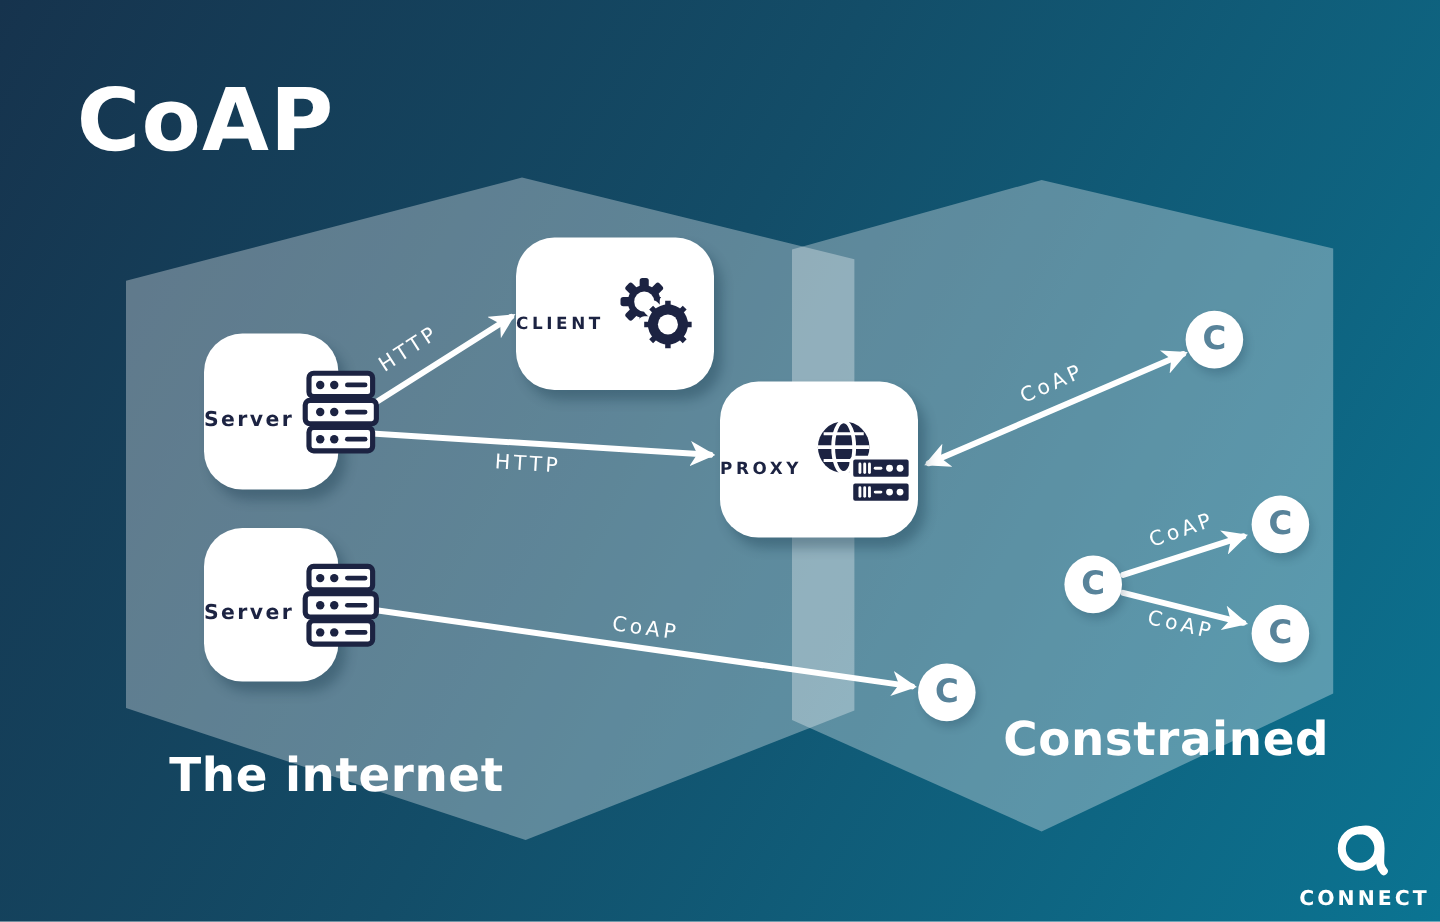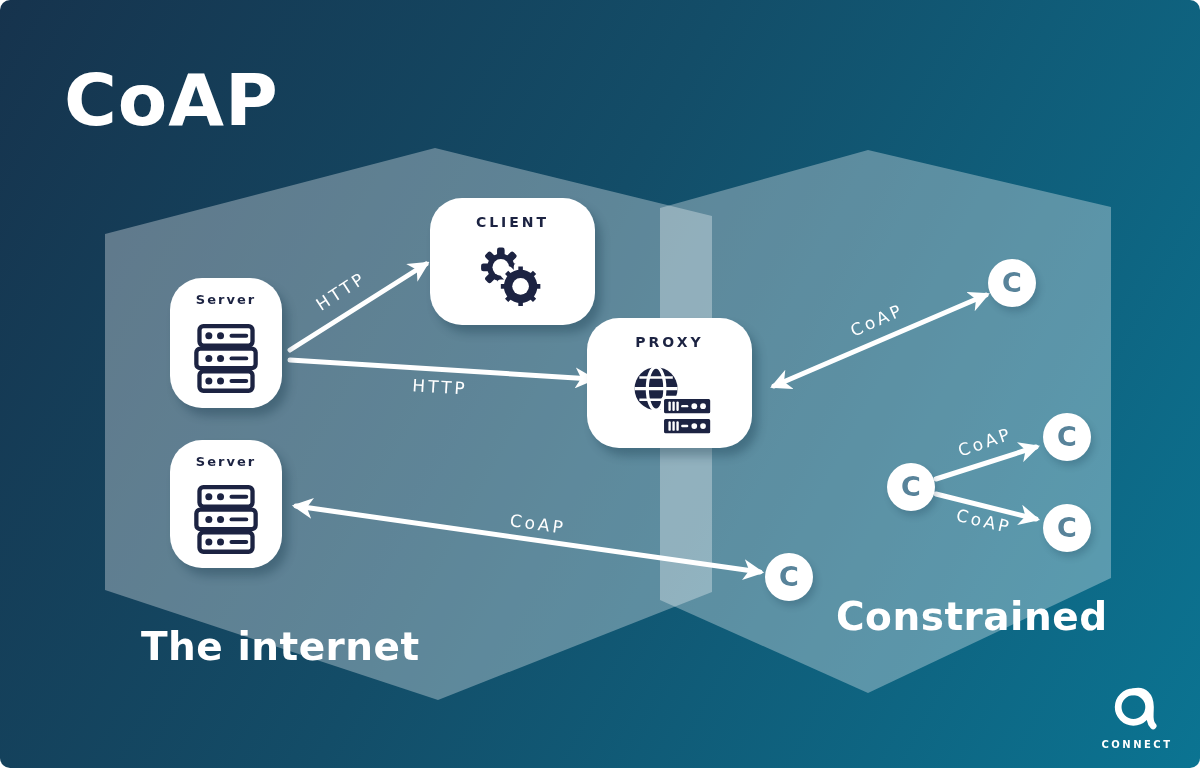--- a/index.html
+++ b/index.html
@@ -2,64 +2,63 @@
 <html><head>
 <meta charset="utf-8">
 <style>
   html,body{margin:0;padding:0;}
   .canvas{
     position:relative;
     width:1200px;height:768px;
     overflow:hidden;
     background:linear-gradient(118deg,#16334d 0%,#134d68 45%,#0b7492 100%);
     font-family:"DejaVu Sans","Liberation Sans",sans-serif;
-    border-radius:10px;
   }
   svg.overlay{position:absolute;left:0;top:0;width:1200px;height:768px;}
   .page-title{
     position:absolute;left:64px;top:58px;
     font-size:72px;font-weight:bold;color:#ffffff;letter-spacing:1px;
   }
   .region-label{
     position:absolute;color:#ffffff;font-weight:bold;
     font-size:39px;letter-spacing:0.5px;line-height:1.08;
   }
   .region-internet{left:103px;top:626px;margin-left:38px;}
   .region-constrained{left:836px;top:596px;width:320px;text-align:left;}
   .node-box{
     position:absolute;background:#ffffff;border-radius:32px;
     box-shadow:6px 8px 10px rgba(10,42,64,0.30);
-    display:flex;flex-direction:column;align-items:center;text-align:right;
+    display:flex;flex-direction:row;align-items:center;text-align:right;
   }
   .node-label{
     color:#1c2342;font-weight:bold;letter-spacing:3px;font-size:14px;
     margin-top:16px;
   }
-  .node-label.small{font-size:13px;letter-spacing:2px;margin-top:14px;}
+  .node-label.small{font-size:17px;letter-spacing:2px;margin-top:14px;}
   .node-icon{flex:1;display:flex;align-items:center;justify-content:center;width:100%;}
   .c-badge{
     position:absolute;width:48px;height:48px;border-radius:50%;
     background:#ffffff;display:flex;align-items:center;justify-content:center;
     box-shadow:3px 5px 7px rgba(10,42,64,0.20);
   }
   .c-badge span{
     font-size:27px;font-weight:800;color:#58839a;line-height:1;
     transform:translateY(-1px);
   }
   .edge-label{
     position:absolute;color:#ffffff;font-size:17px;font-weight:500;
     letter-spacing:3px;white-space:nowrap;
     transform:translate(-50%,-50%) rotate(var(--r));
   }
   .logo{
     position:absolute;left:1090px;top:682px;width:94px;
     display:flex;flex-direction:column;align-items:center;
   }
   .logo-brand{
-    color:#ffffff;font-weight:bold;font-size:10px;letter-spacing:2.5px;margin-top:5px;
+    color:#ffffff;font-weight:bold;font-size:17px;letter-spacing:2.5px;margin-top:5px;
   }
 </style>
 </head>
 <body>
 
 <div class="canvas">
 
   <svg class="overlay" viewBox="0 0 1200 768">
     <defs>
       <marker id="ah" viewBox="0 0 10 10" refX="8" refY="5" markerWidth="4.2" markerHeight="4.2" orient="auto-start-reverse" markerUnits="strokeWidth">
@@ -158,21 +157,21 @@
           <rect x="54" y="32" width="12" height="58" rx="3" transform="rotate(45 60 61)"></rect>
           <rect x="54" y="32" width="12" height="58" rx="3" transform="rotate(90 60 61)"></rect>
           <rect x="54" y="32" width="12" height="58" rx="3" transform="rotate(135 60 61)"></rect>
         </g>
         <circle cx="60" cy="61" r="22" fill="#1c2342"></circle>
         <circle cx="60" cy="61" r="11" fill="#ffffff"></circle>
       </svg>
     </div>
   </div>
 
-  <div class="node-box" style="left:587px;top:318px;width:165px;height:130px;">
+  <div class="node-box" style="left:600px;top:318px;width:165px;height:130px;">
     <div class="node-label">PROXY</div>
     <div class="node-icon">
       <svg width="92" height="78" viewBox="0 0 115 98">
         <circle cx="40" cy="36" r="27" fill="#1c2342"></circle>
         <g stroke="#ffffff" stroke-width="4" fill="none">
           <ellipse cx="40" cy="36" rx="11" ry="27"></ellipse>
           <line x1="13" y1="36" x2="67" y2="36"></line>
           <line x1="19" y1="22" x2="61" y2="22" stroke-width="3.2"></line>
           <line x1="19" y1="50" x2="61" y2="50" stroke-width="3.2"></line>
         </g>

